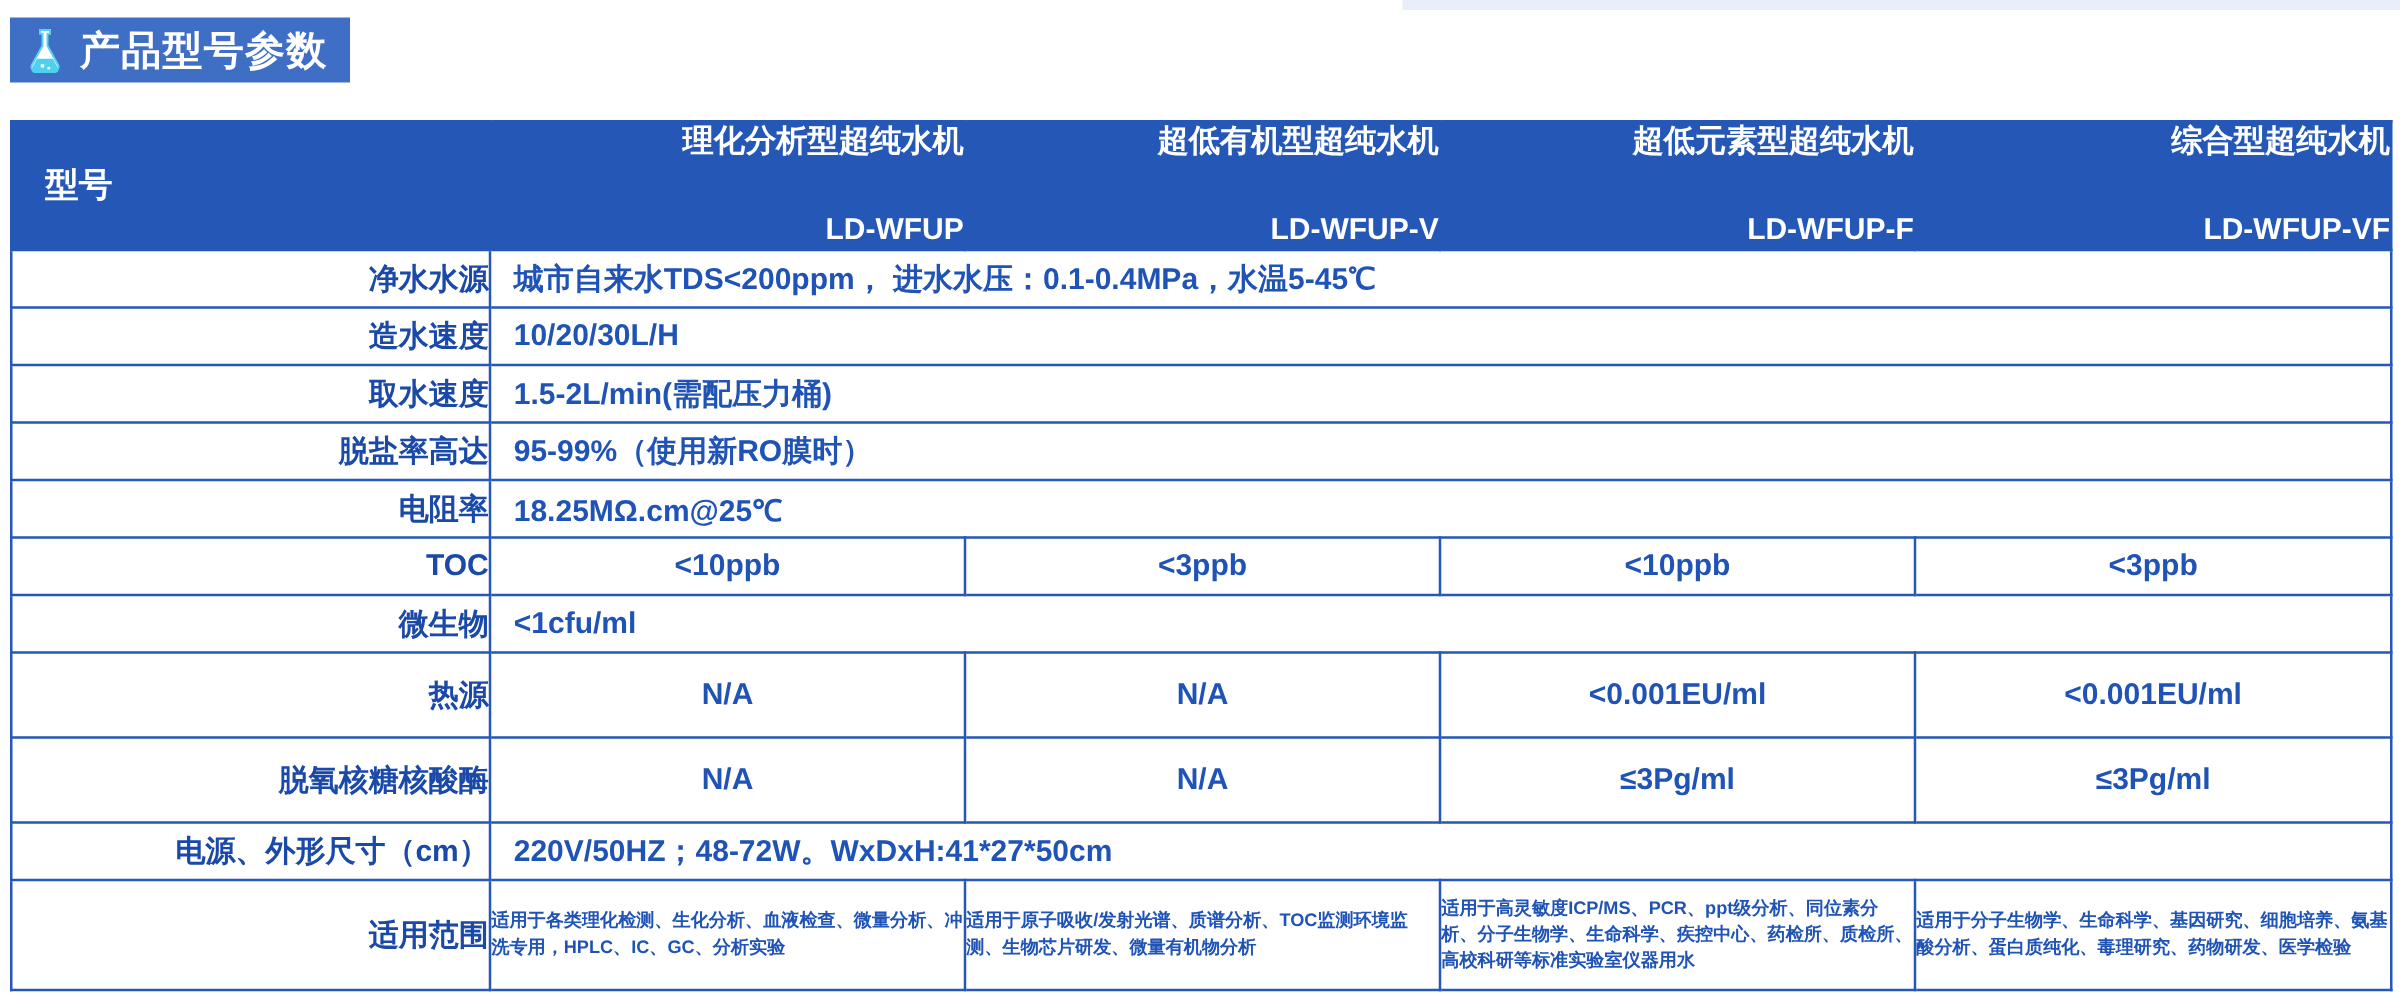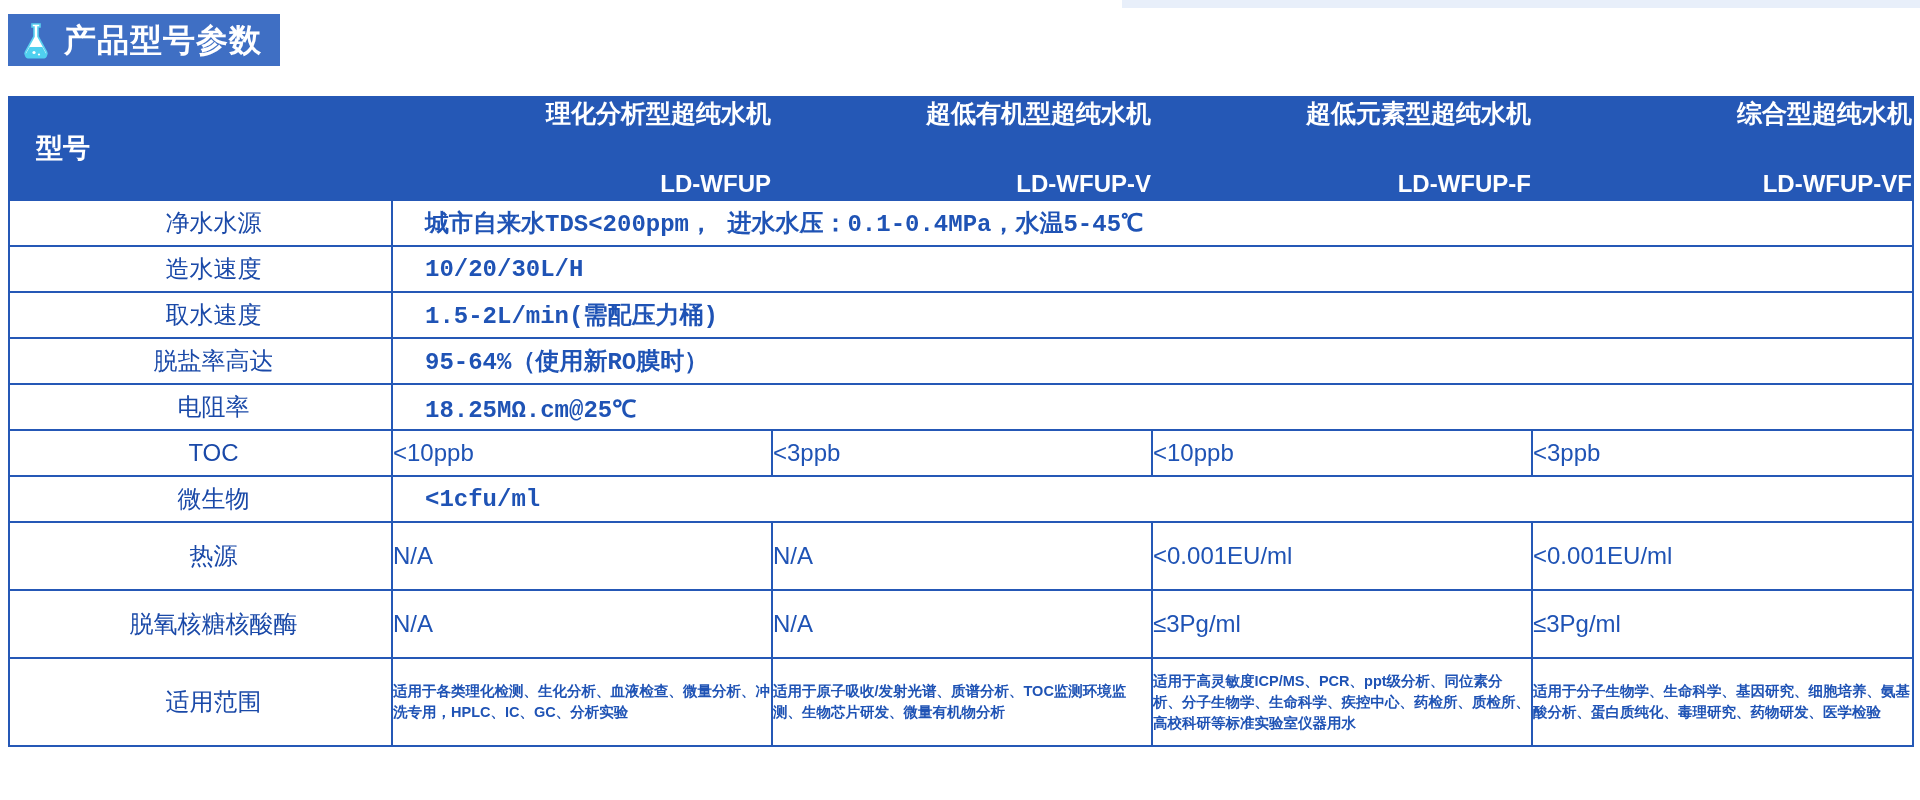--- a/index.html
+++ b/index.html
@@ -93,33 +93,32 @@
   thead th .model-code { display: block; font-size: 24px; margin-top: 40px; }
 
   tbody td {
     height: 44px;
     font-size: 24px;
     color: #1f53b5;
     font-weight: bold;
   }
   tbody td.label {
     padding-left: 26px;
+    text-align: right;
+    font-weight: bold;
+    color: #1a49a8;
+  }
+  tbody td.val-left {
+    padding-left: 18px;
+    text-align: left;
+    font-weight: bold;
+  }
+  tbody td.val-center {
     text-align: center;
-    font-weight: normal;
-    color: #1a49a8;
-  }
-  tbody td.val-left {
-    padding-left: 32px;
-    text-align: left;
-    font-weight: bold;
-    font-family: Liberation Mono, monospace;
-  }
-  tbody td.val-center {
-    text-align: left;
-    font-weight: normal;
+    font-weight: bold;
   }
   tr.tall td { height: 66px; }
   tr.scope td { height: 86px; }
 
   td.scope-cell {
     padding: 6px 10px;
     font-size: 14.5px;
     line-height: 1.45;
     font-weight: bold;
     color: #1f53b5;
@@ -188,21 +187,21 @@
       <tr>
         <td class="label">造水速度</td>
         <td class="val-left" colspan="4">10/20/30L/H</td>
       </tr>
       <tr>
         <td class="label">取水速度</td>
         <td class="val-left" colspan="4">1.5-2L/min(需配压力桶)</td>
       </tr>
       <tr>
         <td class="label">脱盐率高达</td>
-        <td class="val-left" colspan="4">95-64%（使用新RO膜时）</td>
+        <td class="val-left" colspan="4">95-99%（使用新RO膜时）</td>
       </tr>
       <tr>
         <td class="label">电阻率</td>
         <td class="val-left" colspan="4">18.25MΩ.cm@25℃</td>
       </tr>
       <tr>
         <td class="label">TOC</td>
         <td class="val-center">&lt;10ppb</td>
         <td class="val-center">&lt;3ppb</td>
         <td class="val-center">&lt;10ppb</td>
@@ -218,20 +217,24 @@
         <td class="val-center">N/A</td>
         <td class="val-center">&lt;0.001EU/ml</td>
         <td class="val-center">&lt;0.001EU/ml</td>
       </tr>
       <tr class="tall">
         <td class="label">脱氧核糖核酸酶</td>
         <td class="val-center">N/A</td>
         <td class="val-center">N/A</td>
         <td class="val-center">≤3Pg/ml</td>
         <td class="val-center">≤3Pg/ml</td>
+      </tr>
+      <tr>
+        <td class="label">电源、外形尺寸（cm）</td>
+        <td class="val-left" colspan="4">220V/50HZ；48-72W。WxDxH:41*27*50cm</td>
       </tr>
       <tr class="scope">
         <td class="label scope-label">适用范围</td>
         <td class="scope-cell">适用于各类理化检测、生化分析、血液检查、微量分析、冲洗专用，HPLC、IC、GC、分析实验</td>
         <td class="scope-cell">适用于原子吸收/发射光谱、质谱分析、TOC监测环境监测、生物芯片研发、微量有机物分析</td>
         <td class="scope-cell">适用于高灵敏度ICP/MS、PCR、ppt级分析、同位素分析、分子生物学、生命科学、疾控中心、药检所、质检所、高校科研等标准实验室仪器用水</td>
         <td class="scope-cell">适用于分子生物学、生命科学、基因研究、细胞培养、氨基酸分析、蛋白质纯化、毒理研究、药物研发、医学检验</td>
       </tr>
     </tbody>
   </table>

